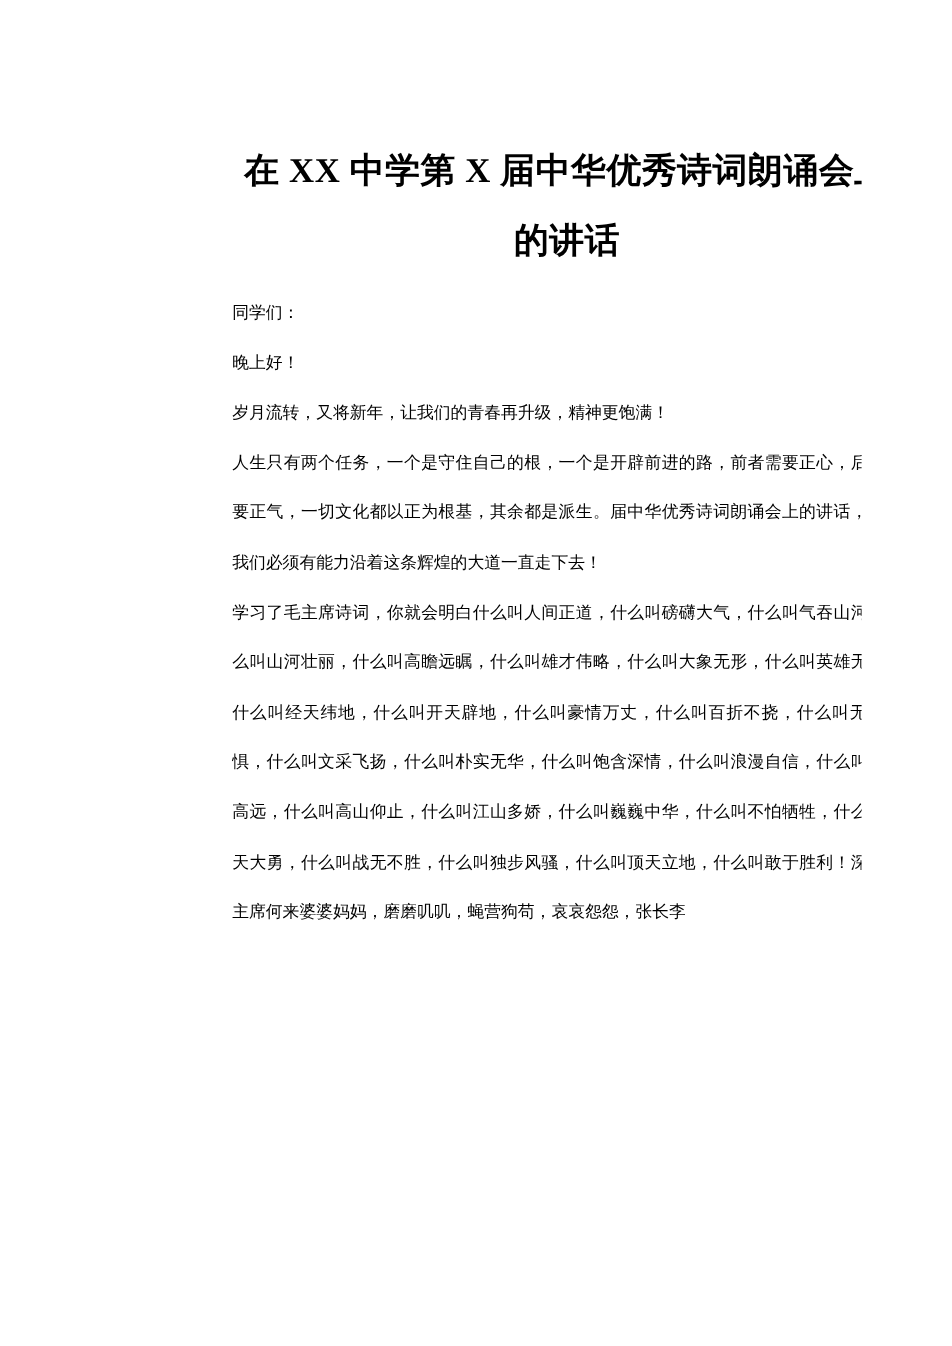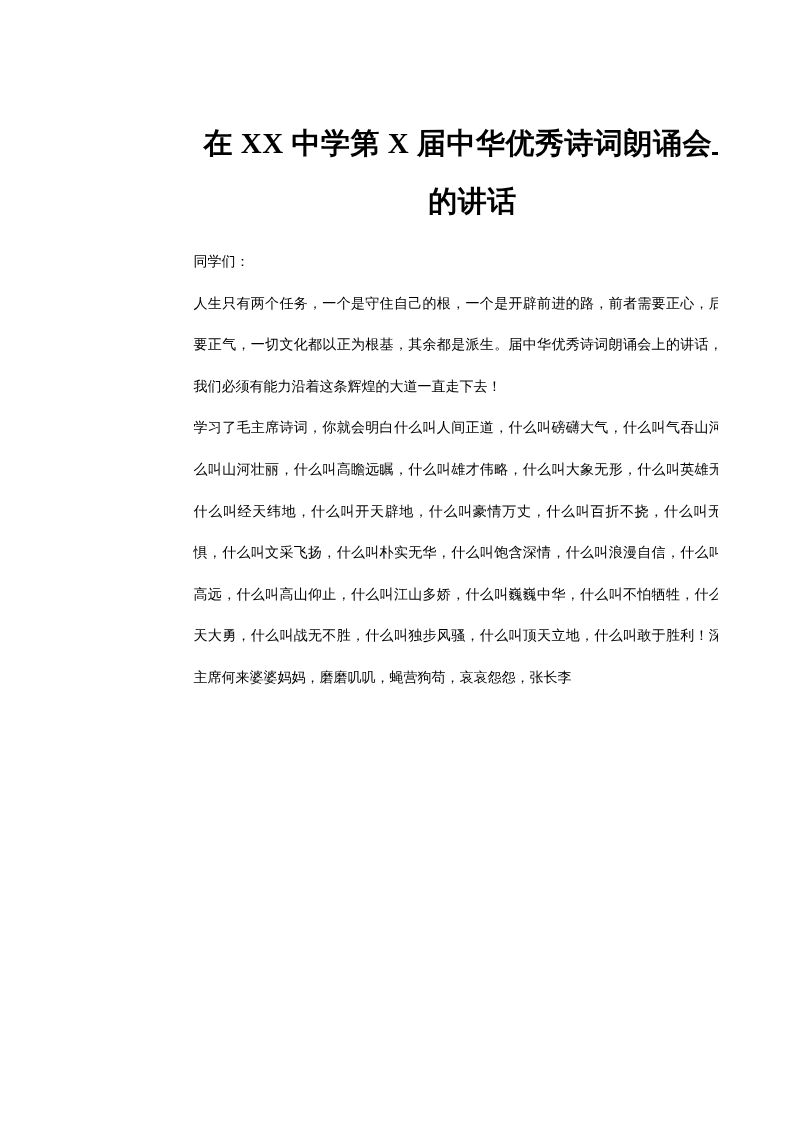--- a/index.html
+++ b/index.html
@@ -46,17 +46,19 @@
   }
 </style>
 </head>
 <body>
 
 <div class="page">
   <div class="content">
     <h1 class="doc-title">在 XX 中学第 X 届中华优秀诗词朗诵会上的讲话</h1>
     <div class="doc-body">
         <p class="para">同学们：</p>
+        <p class="para">晚上好！</p>
+        <p class="para">岁月流转，又将新年，让我们的青春再升级，精神更饱满！</p>
         <p class="para">人生只有两个任务，一个是守住自己的根，一个是开辟前进的路，前者需要正心，后者需要正气，一切文化都以正为根基，其余都是派生。届中华优秀诗词朗诵会上的讲话，那么我们必须有能力沿着这条辉煌的大道一直走下去！</p>
         <p class="para">学习了毛主席诗词，你就会明白什么叫人间正道，什么叫磅礴大气，什么叫气吞山河，什么叫山河壮丽，什么叫高瞻远瞩，什么叫雄才伟略，什么叫大象无形，什么叫英雄无种，什么叫经天纬地，什么叫开天辟地，什么叫豪情万丈，什么叫百折不挠，什么叫无所畏惧，什么叫文采飞扬，什么叫朴实无华，什么叫饱含深情，什么叫浪漫自信，什么叫志存高远，什么叫高山仰止，什么叫江山多娇，什么叫巍巍中华，什么叫不怕牺牲，什么叫弥天大勇，什么叫战无不胜，什么叫独步风骚，什么叫顶天立地，什么叫敢于胜利！深读毛主席何来婆婆妈妈，磨磨叽叽，蝇营狗苟，哀哀怨怨，张长李</p>
       </div>
   </div>
 </div>
 
 </body></html>

